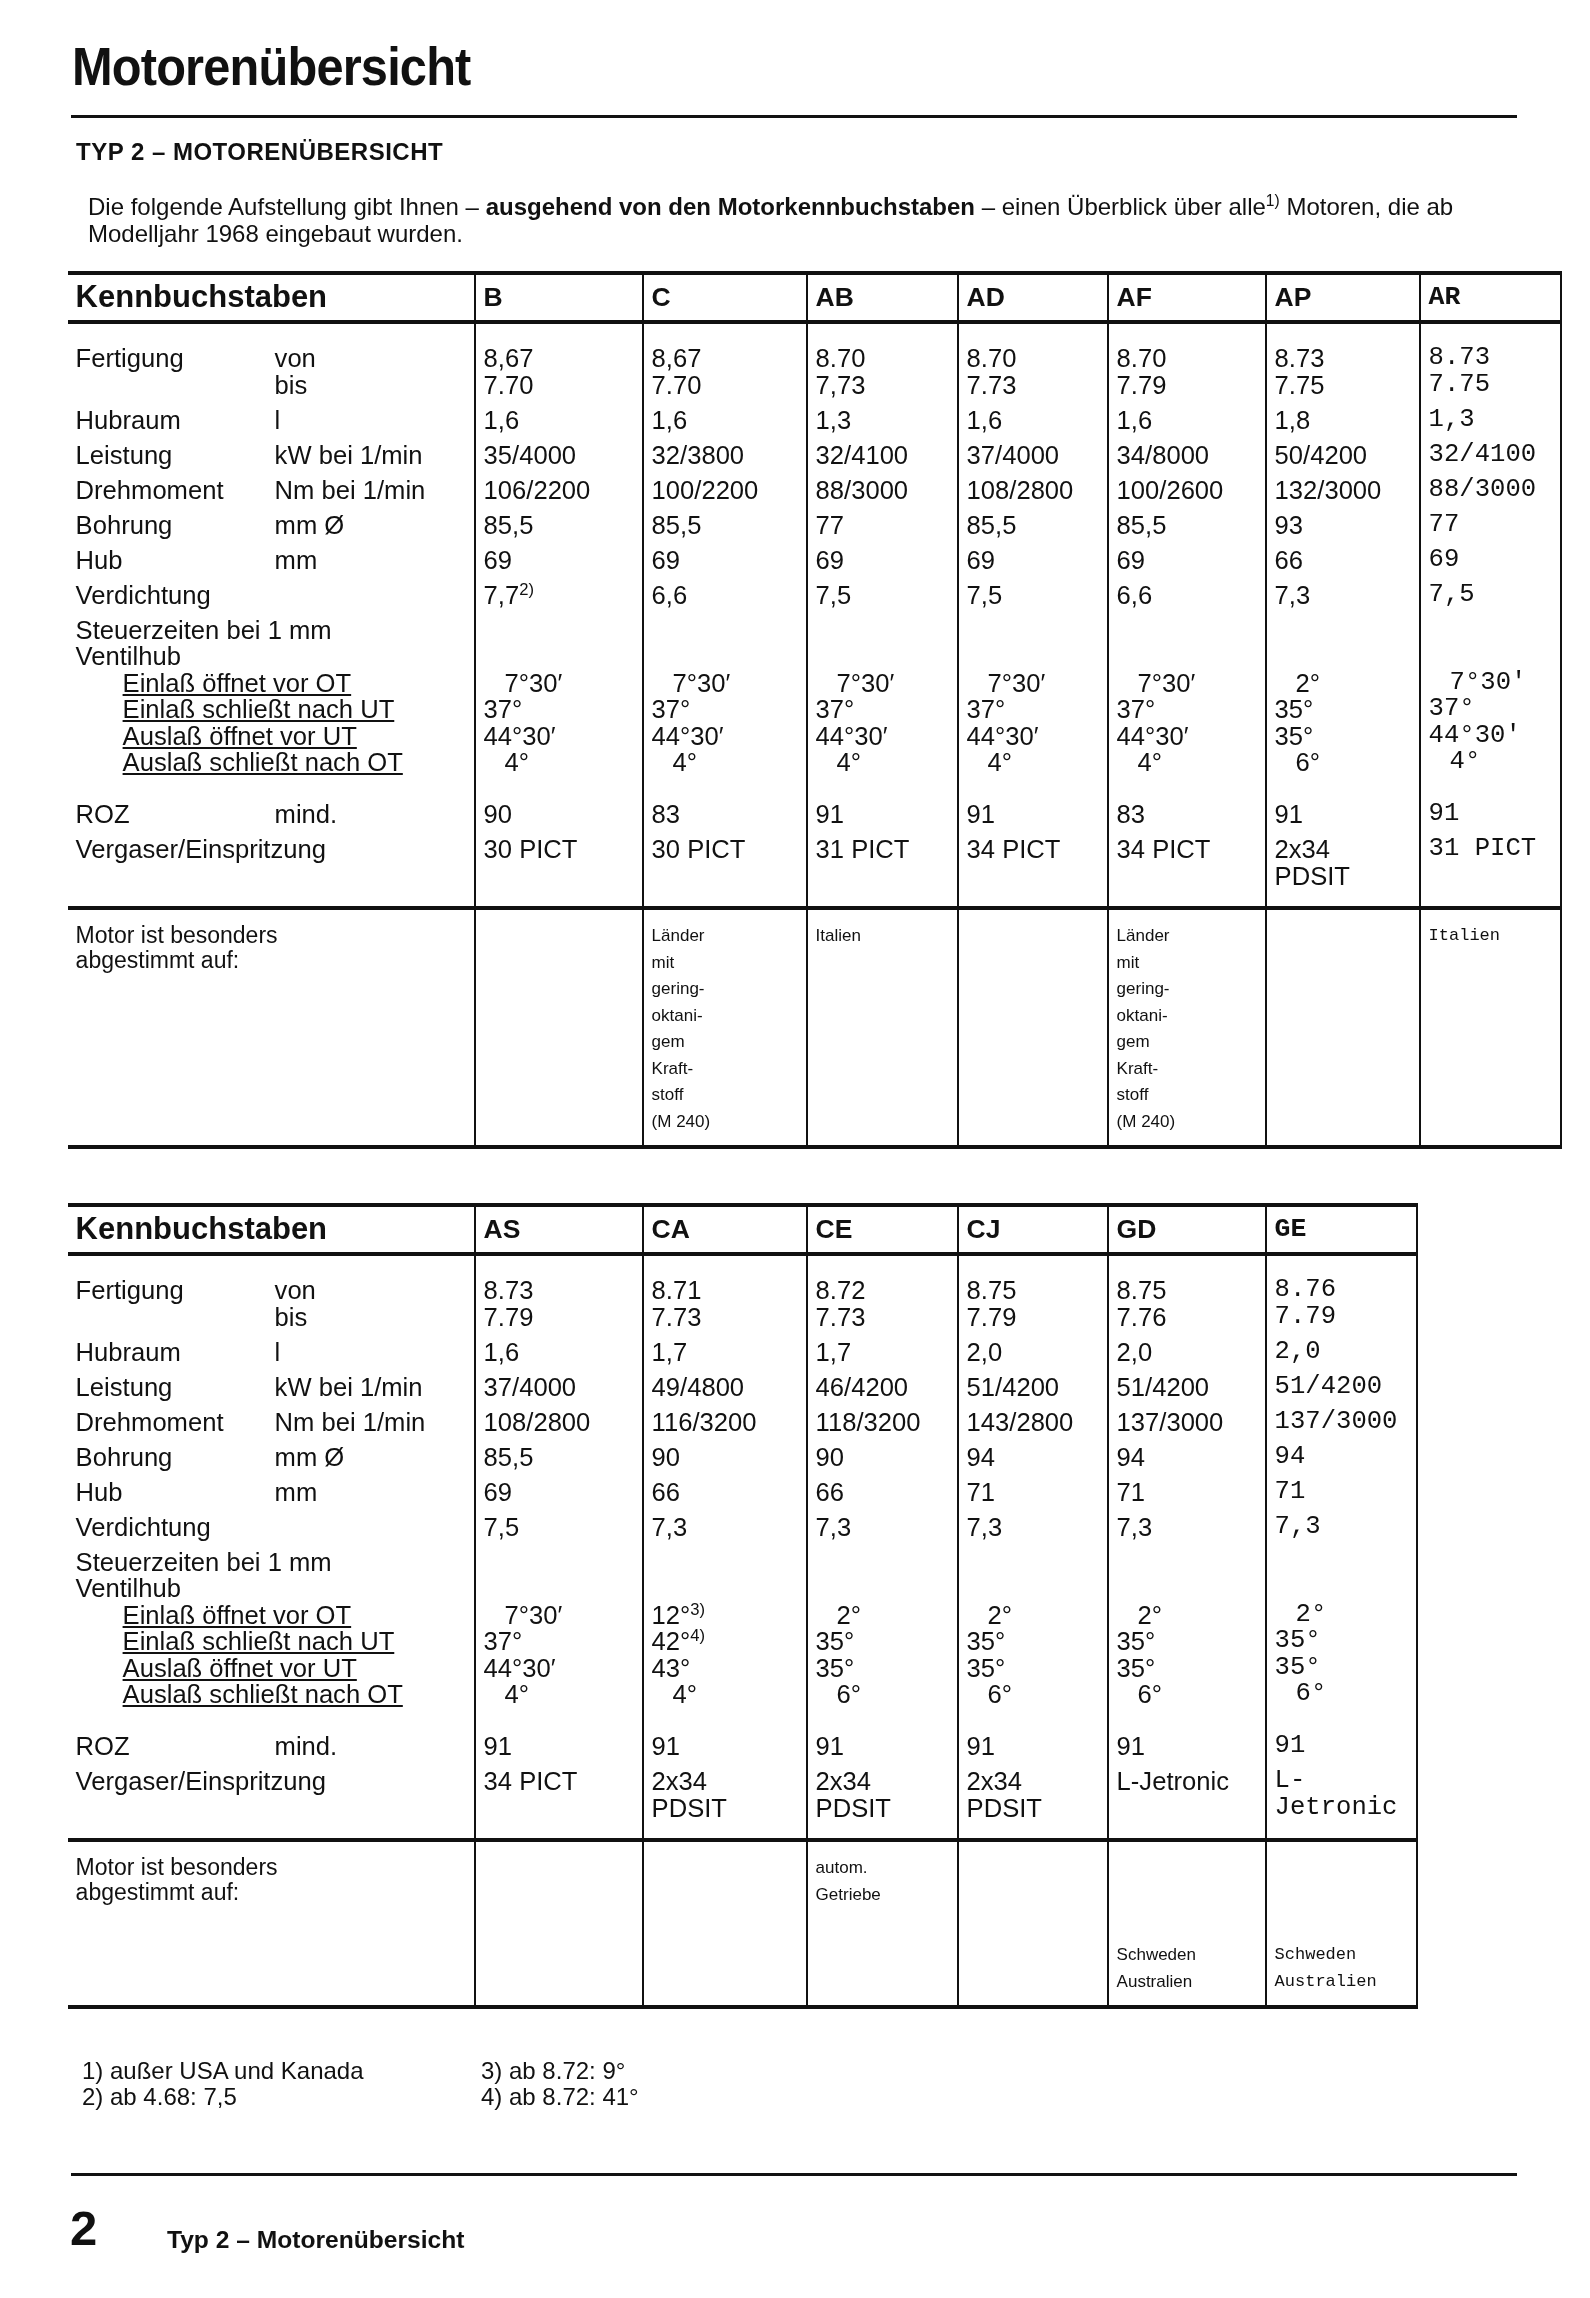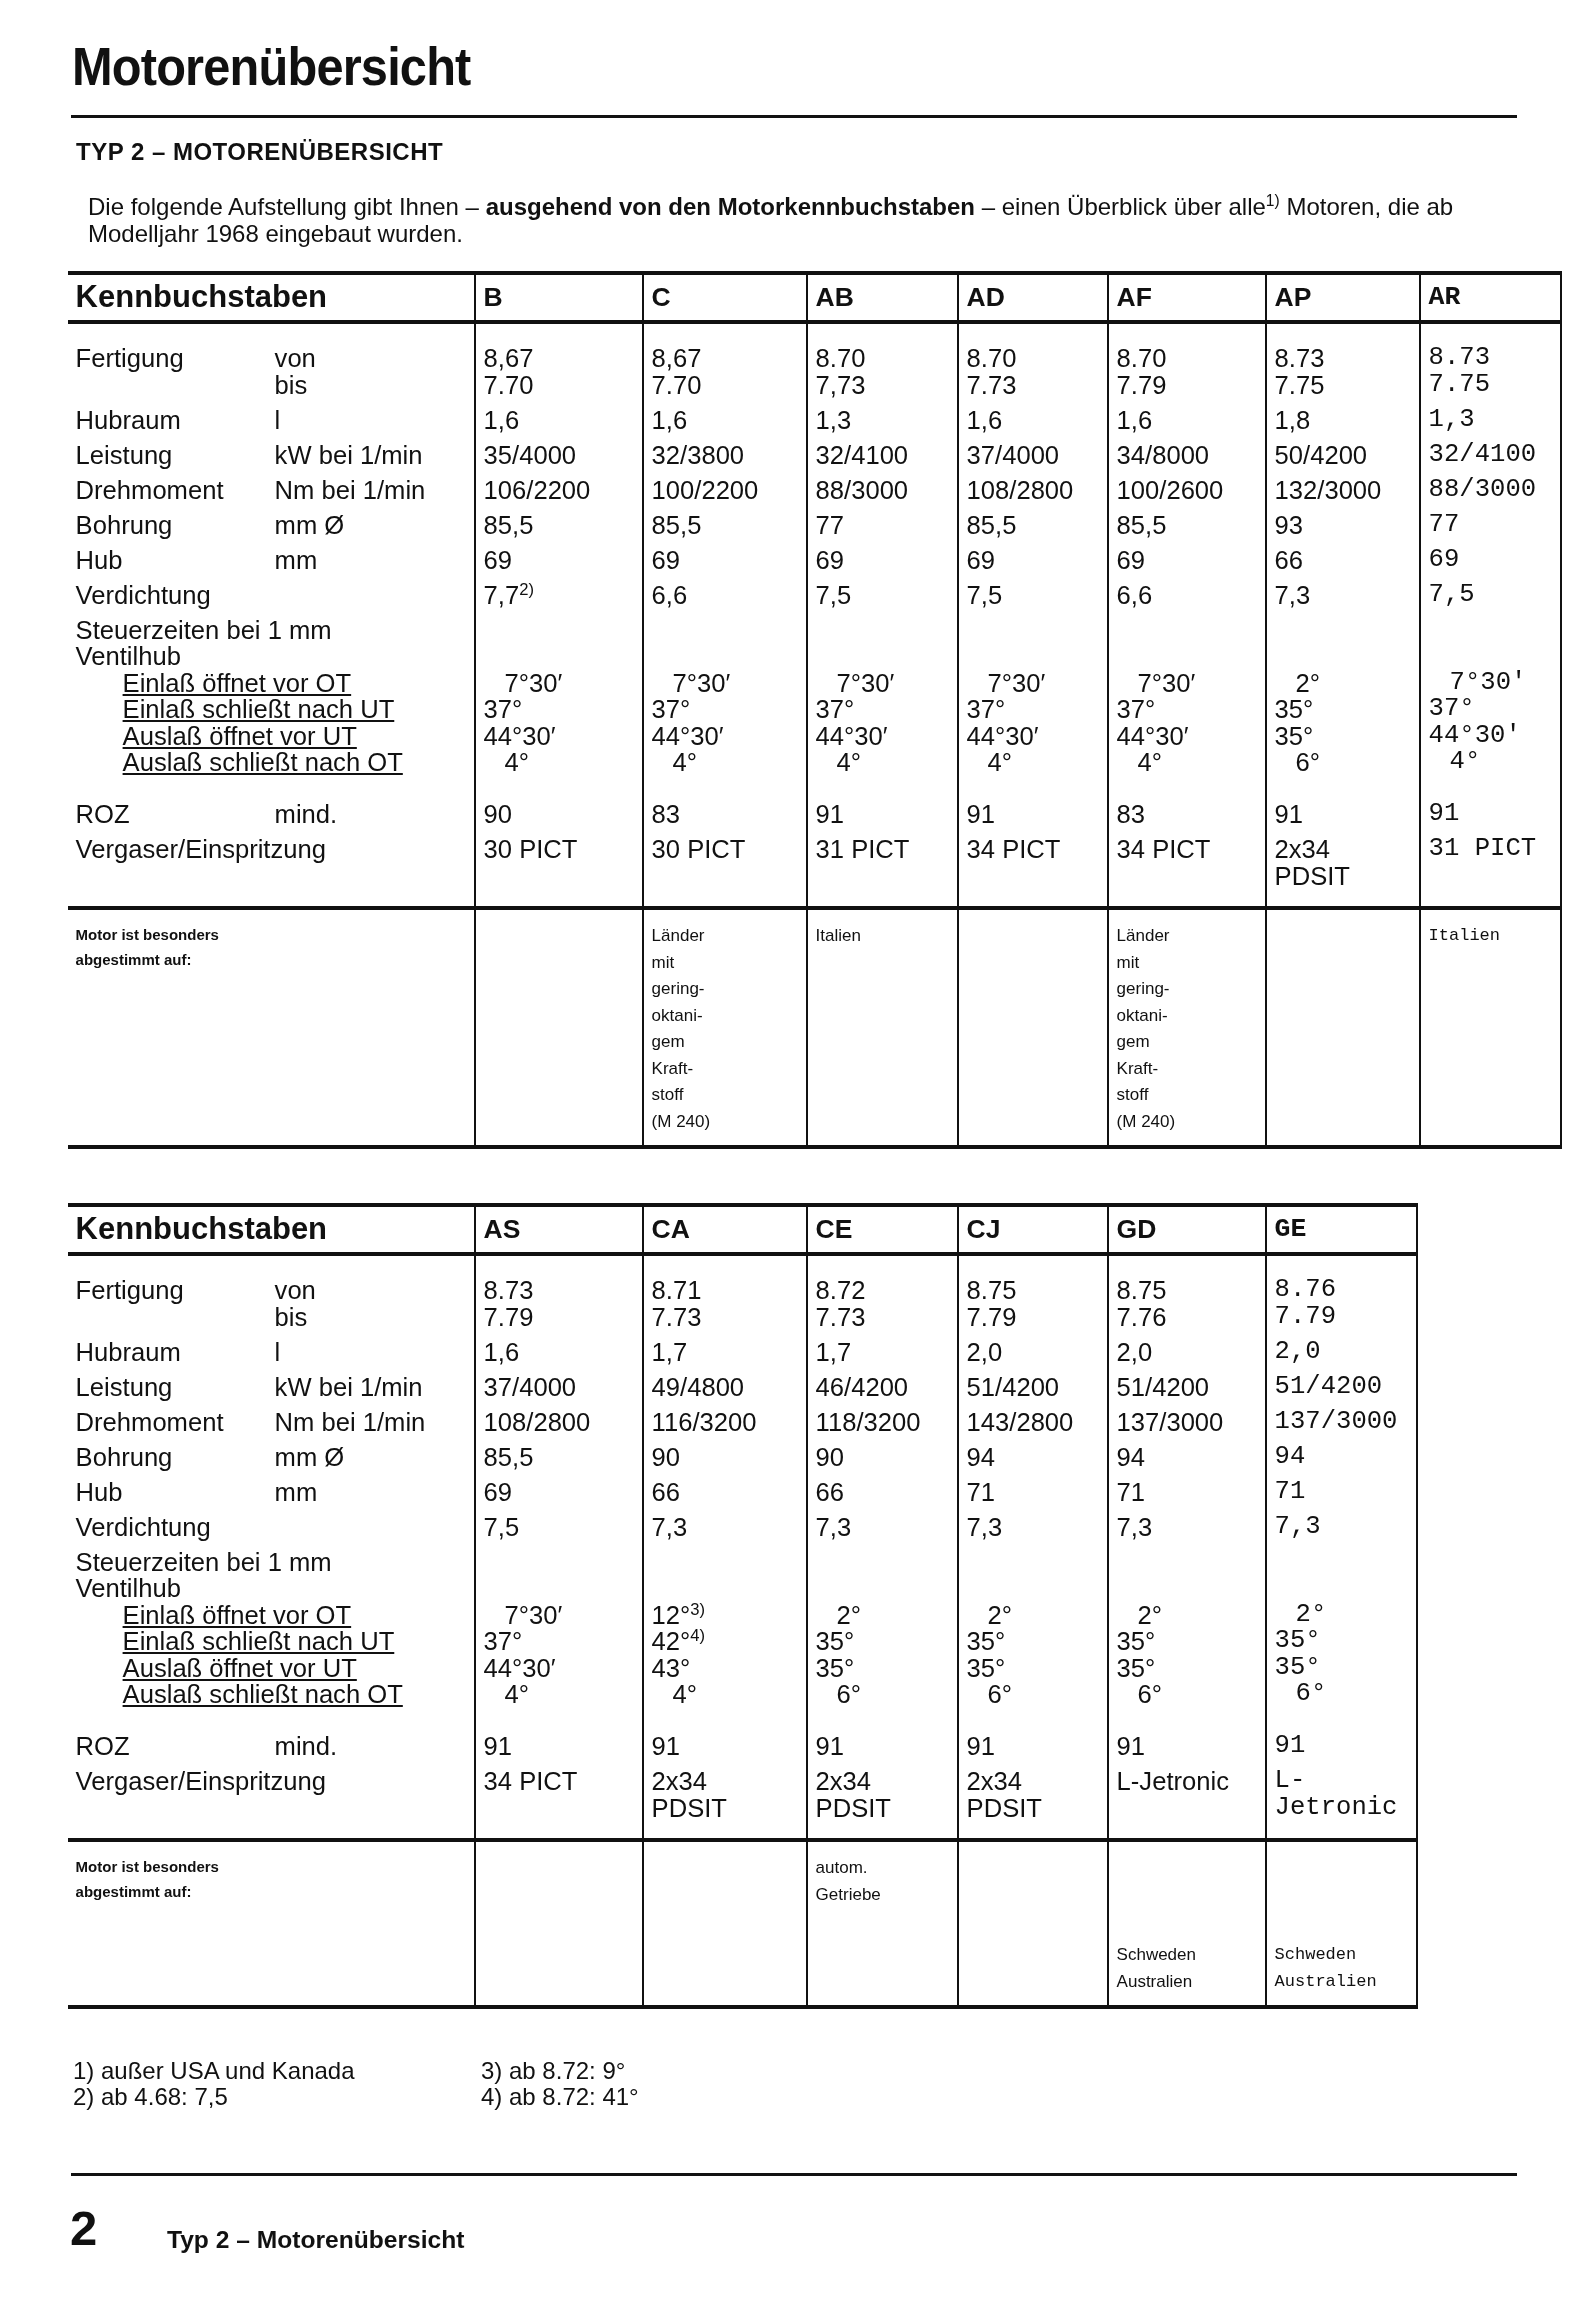--- a/index.html
+++ b/index.html
@@ -38,21 +38,21 @@
   table.spec td.val.last, table.spec th.val.last { border-right: 2.8px solid #111; font-family: Liberation Mono, monospace; }
   table.spec tbody tr td { padding-top: 8.5px; }
   table.spec tbody tr.first td { padding-top: 21px; }
   table.spec td.lbl { white-space: nowrap; }
   table.spec td.unit { white-space: nowrap; }
   .sub { padding-left: 47px; display: block; text-decoration: underline; }
   .stack { display: block; }
   .ind { padding-left: 21px; }
   tr.group-end td { padding-bottom: 17px; }
   tr.tuned td { border-top: 4.7px solid #111; border-bottom: 4.7px solid #111; padding-top: 13.2px !important; padding-bottom: 9.5px; font-size: 17px; line-height: 26.5px; }
-  tr.tuned td.lbl { font-weight: bold; font-size: 15px; line-height: 24.6px; white-space: normal; }
+  tr.tuned td.lbl { font-weight: normal; font-size: 23px; line-height: 24.6px; white-space: normal; }
 
   .footnotes { position: absolute; left: 70px; top: 2058px; font-size: 24px; line-height: 25.6px; }
   .footnotes .col { position: absolute; top: 0; white-space: nowrap; }
   .footer-num { position: absolute; left: 70px; top: 2200px; font-size: 49px; font-weight: bold; }
   .footer-text { position: absolute; left: 167px; top: 2226px; font-size: 24.6px; font-weight: bold; }
 </style>
 </head>
 <body>
 
 <div class="page-title">Motorenübersicht</div>
@@ -519,21 +519,21 @@
         <td class="val" style="white-space: pre-line;"><div style="min-height:53px"></div><div style="margin-top:34px; min-height:53px"></div></td>
         <td class="val" style="white-space: pre-line;"><div style="min-height:53px"></div><div style="margin-top:34px; min-height:53px">Schweden
 Australien</div></td>
         <td class="val last" style="white-space: pre-line;"><div style="min-height:53px"></div><div style="margin-top:34px; min-height:53px">Schweden
 Australien</div></td>
       </tr>
     </tbody>
 </table>
 
 <div class="footnotes">
-  <div class="col" style="left:3px">
+  <div class="col" style="left:12px">
     <div>1)  außer USA und Kanada</div>
     <div>2)  ab 4.68: 7,5</div>
   </div>
   <div class="col" style="left:411px">
     <div>3) ab 8.72:   9°</div>
     <div>4) ab 8.72: 41°</div>
   </div>
 </div>
 
 <div class="rule" style="top:2173px"></div>

